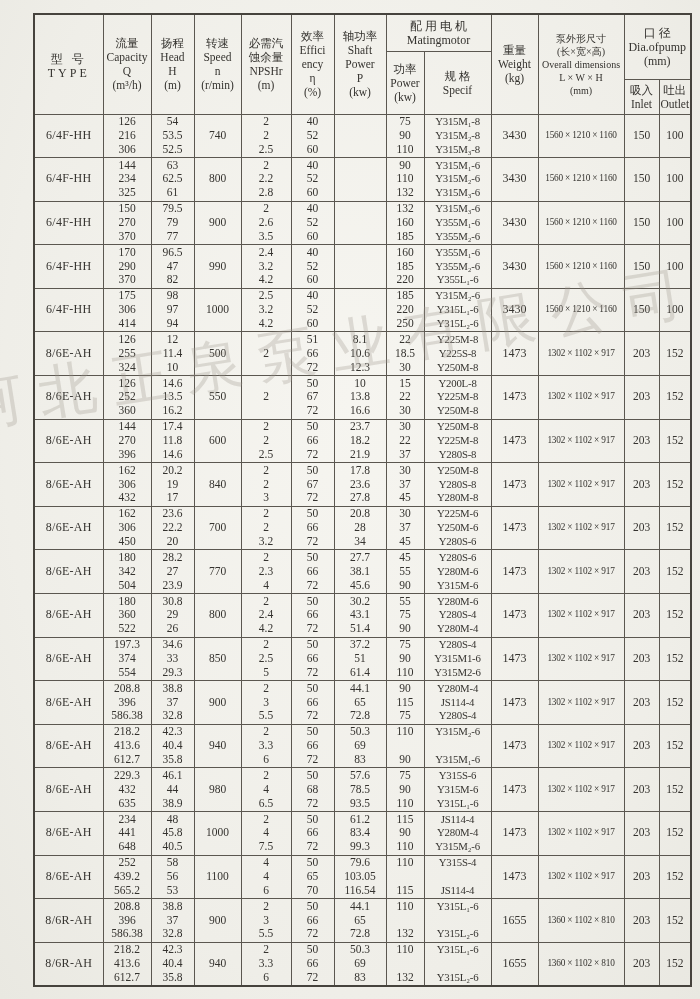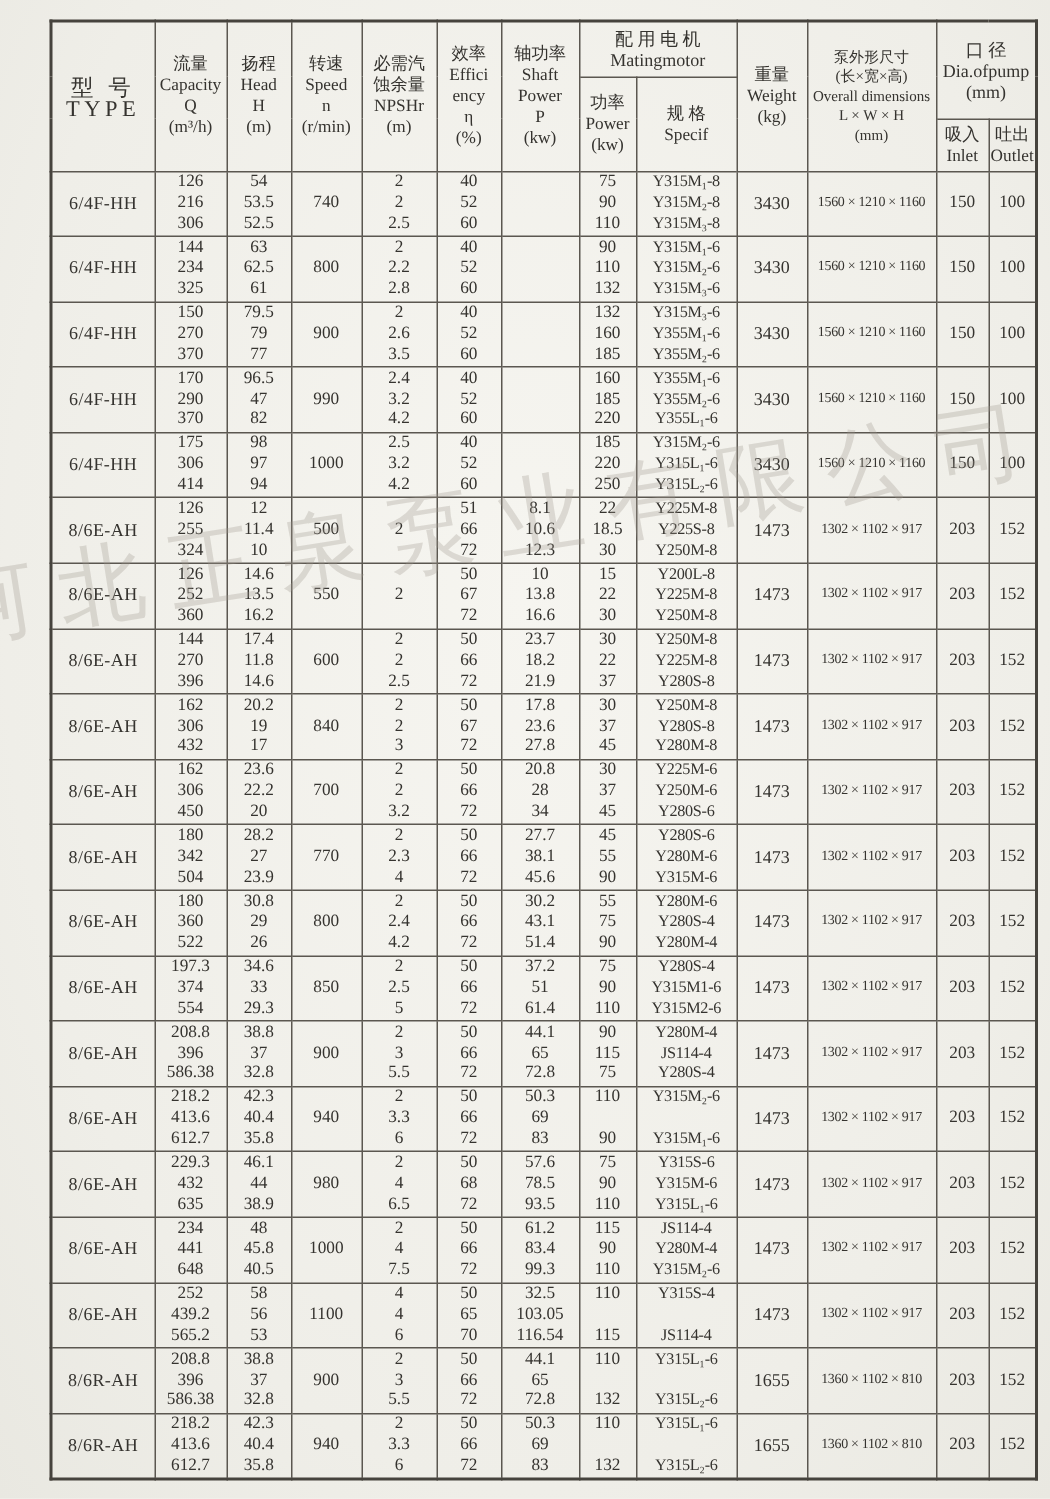--- a/index.html
+++ b/index.html
@@ -22,21 +22,21 @@
     border:2px solid #46433d;z-index:1;
   }
   th,td{
     border:1px solid #5b5750;padding:0;margin:0;
     text-align:center;vertical-align:middle;font-weight:normal;
     overflow:hidden;
   }
   .cell{display:flex;flex-direction:column;justify-content:center;height:100%;}
   .hline{line-height:14px;min-height:14px;font-size:11.5px;}
   .h-model .cell{height:100%;justify-content:space-between;box-sizing:border-box;padding:16px 0 12px;}
-  .h-model .hline{font-size:15px;letter-spacing:3px;}
+  .h-model .hline{font-size:12px;letter-spacing:3px;}
   .h-group .hline{font-size:12px;}
   .h-dims .hline{font-size:10px;line-height:13px;min-height:13px;}
   td .line{font-size:11.5px;line-height:13.8px;min-height:13.8px;}
   .c-model .line{font-size:12px;letter-spacing:0.3px;}
   .c-spec .line{font-size:10.8px;letter-spacing:-0.2px;}
   .c-dims .line{font-size:9.3px;letter-spacing:-0.2px;}
   .c-weight .line{font-size:12px;}
 </style>
 </head>
 <body>
@@ -1575,21 +1575,21 @@
         </td>
         <td class="c-num">
           <div class="cell">
             <div class="line">50</div>
             <div class="line">65</div>
             <div class="line">70</div>
           </div>
         </td>
         <td class="c-num">
           <div class="cell">
-            <div class="line">32.5</div>
+            <div class="line">79.6</div>
             <div class="line">103.05</div>
             <div class="line">116.54</div>
           </div>
         </td>
         <td class="c-num">
           <div class="cell">
             <div class="line">110</div>
             <div class="line"></div>
             <div class="line">115</div>
           </div>

